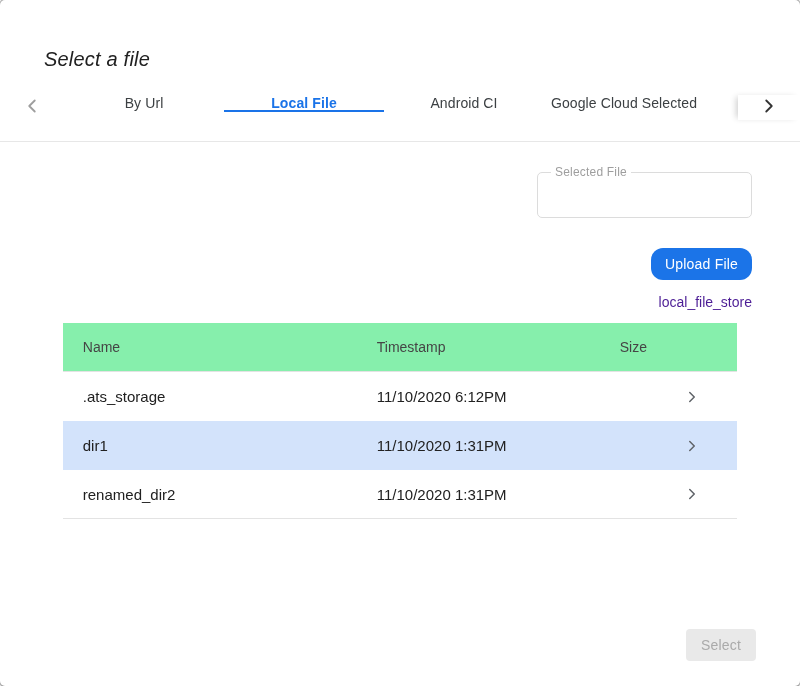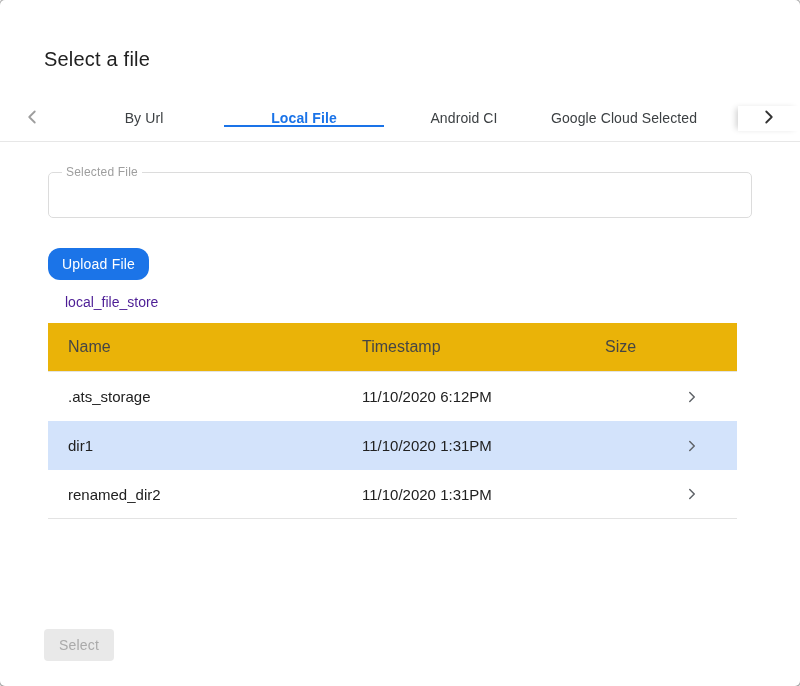--- a/index.html
+++ b/index.html
@@ -12,26 +12,26 @@
   .dialog{
     position:absolute; inset:0;
     background:#fff;
     border-radius:5px;
     box-shadow:0 0 0 1px rgba(0,0,0,.28), 0 4px 18px rgba(0,0,0,.30);
     overflow:hidden;
     display:flex; flex-direction:column;
   }
   .dialog-title{
     font-size:20px; font-weight:400; color:#212121;
-    margin:47px 0 0 44px; line-height:24px; letter-spacing:.2px;
+    margin:47px 0 0 44px; line-height:24px; letter-spacing:.2px;font-style:italic;
   }
   
   .tab-bar{
     margin-top:24px; height:47px; width:100%;
-    display:flex; align-items:center;
+    display:flex; align-items:flex-start;
     border-bottom:1px solid #e7e7e7;
     position:relative;
   }
   .pag{
     border:none; background:transparent; cursor:pointer;
     display:flex; align-items:center; justify-content:center;
   }
   .pag.left{ width:64px; }
   .pag.right{
     width:62px; background:#fff;
@@ -41,21 +41,21 @@
     width:160px; display:flex; align-items:center; justify-content:center;
     font-size:14px; color:#3c4043; cursor:pointer; position:relative;
     letter-spacing:.1px;
   }
   .tab.active{ color:#1a73e8; font-weight:700; }
   .tab.active .ink-bar{
     position:absolute; left:0; right:0; bottom:-1px; height:2px; background:#1a73e8;
   }
   .spacer{ flex:1; }
   
-  .content{ padding:0 48px; flex:1; display:flex; flex-direction:column; }
+  .content{ padding:0 48px; flex:1; display:flex; flex-direction:column;align-items:flex-end; }
   .field{
     margin-top:30px; height:46px; position:relative;
     border:1px solid #dcdcdc; border-radius:5px;
   }
   .field-label{
     position:absolute; top:-8px; left:13px;
     background:#fff; padding:0 4px;
     font-size:12px; color:#9e9e9e; letter-spacing:.2px;
   }
   .field input{
@@ -73,22 +73,22 @@
     margin:14px 0 0 17px; font-size:14px; color:#4c1d95;
     text-decoration:none; cursor:pointer; width:max-content;
   }
   
   .table{ margin-top:13px; margin-right:15px; }
   .trow{
     display:grid; grid-template-columns:314px 243px 1fr 90px;
     align-items:center; height:49px;
   }
   .thead{
-    background:#eab308; border-bottom:1px solid #e3e3e3;
-    font-size:16px; color:#454545;
+    background:#86efac; border-bottom:1px solid #e3e3e3;
+    font-size:14px; color:#454545;
   }
   .thead .cell-name{ padding-left:20px; }
   .tbody-row{ font-size:15px; color:#212121; cursor:pointer; }
   .tbody-row .cell-name{ padding-left:20px; }
   .tbody-row.selected{ background:#d3e3fb; }
   .tbody-row:last-child{ border-bottom:1px solid #e3e3e3; }
   .cell-chevron{ display:flex; justify-content:center; align-items:center; }
   
   .actions{
     margin:auto -4px 25px -4px;

